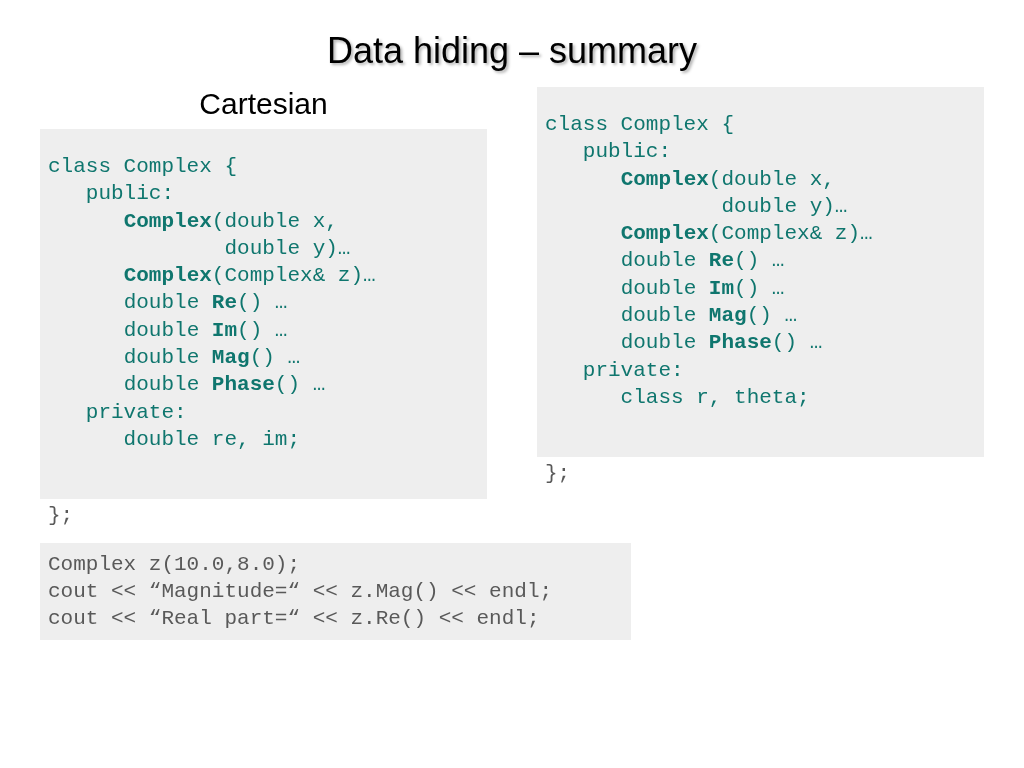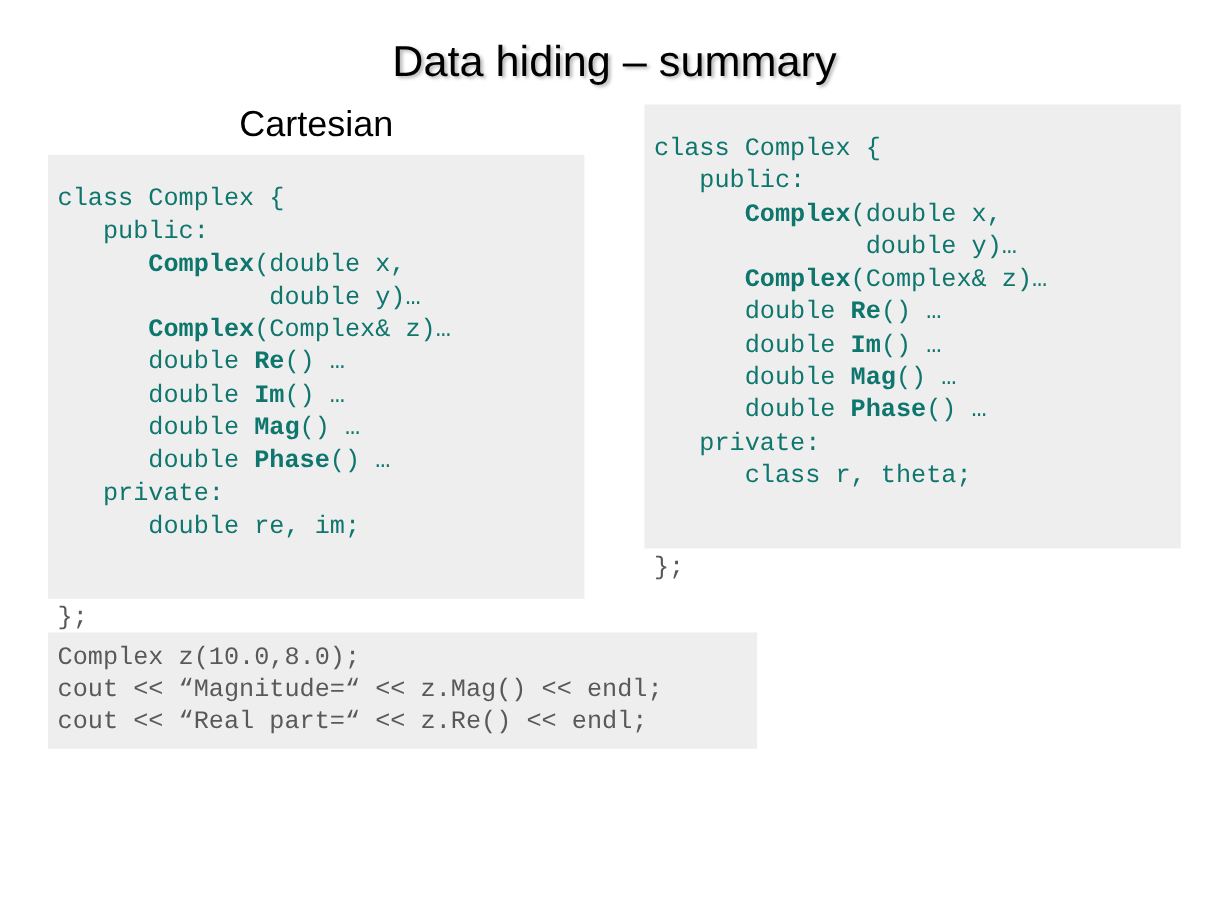--- a/index.html
+++ b/index.html
@@ -65,21 +65,21 @@
     }
     .code-box-wide {
       background: #eeeeee;
       padding: 8px 8px 8px 8px;
       font-family: "Courier New", monospace;
       font-size: 21px;
       line-height: 1.3;
       color: #595959;
       white-space: pre;
       width: 575px;
-      margin: 0 0 0 0;
+      margin: 16px 0 0 0;
     }
   </style>
 </head>
 <body>
 
 <div class="slide">
   <h1 class="title">Data hiding – summary</h1>
 
   <div class="columns">
     <div class="col">

